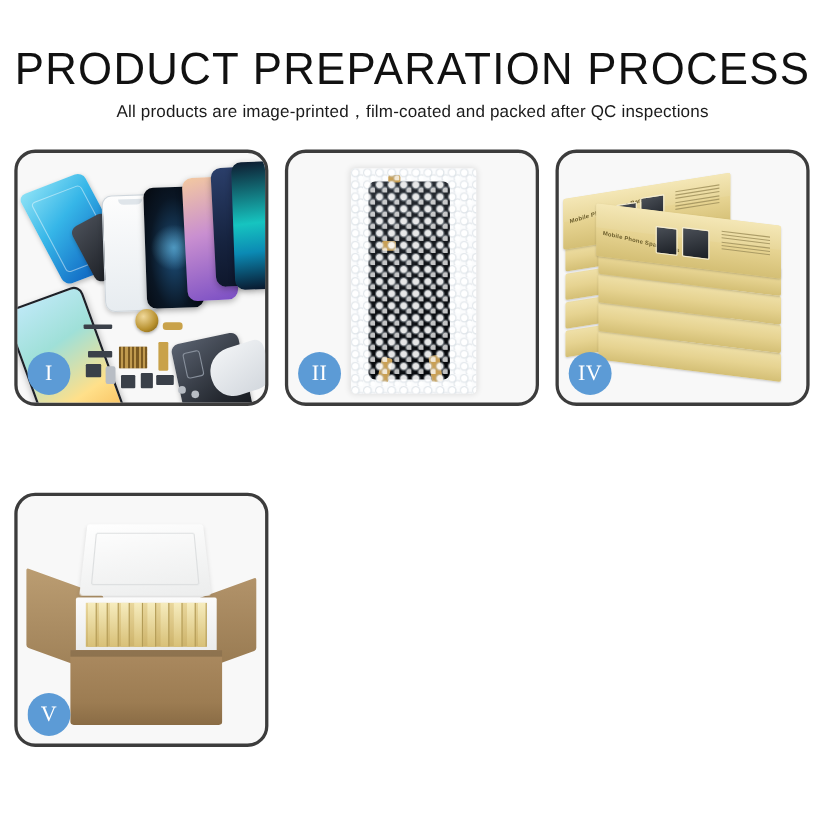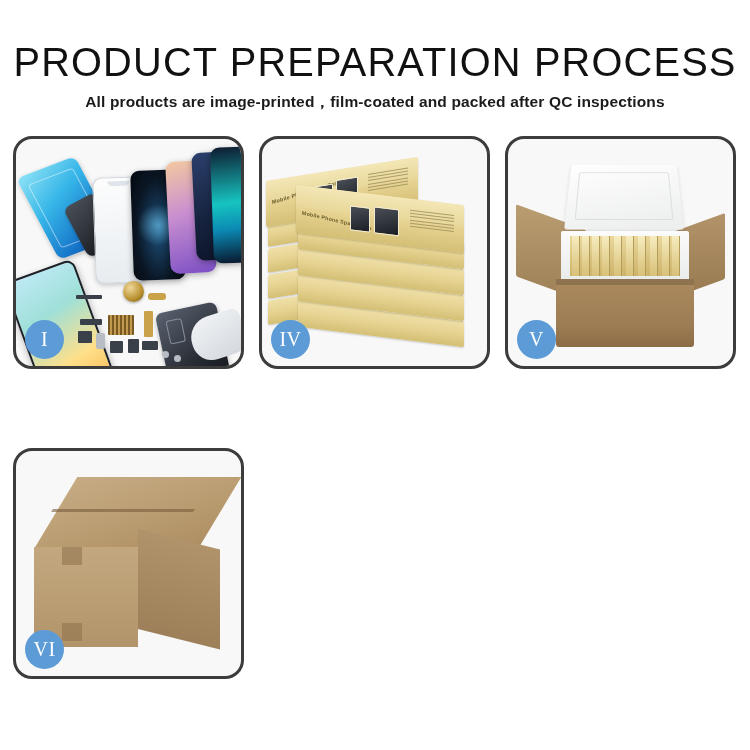--- a/index.html
+++ b/index.html
@@ -23,21 +23,21 @@
     letter-spacing:1.2px;
     color:#111111;
     transform:scaleX(0.97);
     white-space:nowrap;
   }
   .subtitle{
     margin:0;
     padding-top:8px;
     font-size:15.5px;
     line-height:20px;
-    font-weight:700;
+    font-weight:400;
     letter-spacing:0.15px;
     color:#1b1b1b;
     white-space:nowrap;
   }
 
   
   .grid{
     position:absolute;
     left:13px;top:136px;
     width:724px;height:543px;
@@ -369,20 +369,33 @@
           <div class="pt" style="left:52px;top:50px;width:11px;height:14px;"></div>
           <div class="pt" style="left:66px;top:52px;width:16px;height:9px;"></div>
           <div class="pt silver" style="left:86px;top:62px;width:7px;height:7px;border-radius:50%;"></div>
           <div class="pt silver" style="left:98px;top:66px;width:7px;height:7px;border-radius:50%;"></div>
         </div>
         <div class="hand"></div>
       </div>
       <div class="badge">I</div>
     </div>
 
+    <div class="panel">
+      <div class="stage">
+        <div class="bubblewrap">
+          <div class="screen2"></div>
+          <div class="flex2"></div>
+          <div class="tape" style="left:34px;top:6px;width:11px;height:7px;"></div>
+          <div class="tape" style="left:28px;top:66px;width:13px;height:9px;"></div>
+          <div class="tape" style="left:26px;top:172px;width:10px;height:22px;transform:rotate(12deg);"></div>
+          <div class="tape" style="left:72px;top:170px;width:10px;height:24px;transform:rotate(-8deg);"></div>
+        </div>
+      </div>
+      <div class="badge">II</div>
+    </div>
 
 
     <div class="panel">
       <div class="stage stack">
 
         <div class="sbox" style="left:6px;top:150px;width:150px;height:24px;transform:skewY(-9deg);"></div>
         <div class="sbox" style="left:6px;top:124px;width:150px;height:24px;transform:skewY(-9deg);"></div>
         <div class="sbox" style="left:6px;top:98px;width:150px;height:24px;transform:skewY(-9deg);"></div>
         <div class="sbox" style="left:6px;top:72px;width:150px;height:24px;transform:skewY(-9deg);"></div>
 
@@ -441,26 +454,15 @@
           <i style="left:68px;"></i>
             <i style="left:80px;"></i>
             <i style="left:92px;"></i>
           <i style="left:102px;"></i>
         </div>
         <div class="v-front"></div>
       </div>
       <div class="badge">V</div>
     </div>
 
-    <div class="panel">
-      <div class="stage">
-        <div class="c6-top"></div>
-        <div class="c6-seam"></div>
-        <div class="c6-right"></div>
-        <div class="c6-left"></div>
-        <div class="c6-tab" style="left:46px;top:96px;"></div>
-        <div class="c6-tab" style="left:46px;top:172px;"></div>
-      </div>
-      <div class="badge">VI</div>
-    </div>
 
   </div>
 </div>
 
 </body></html>

